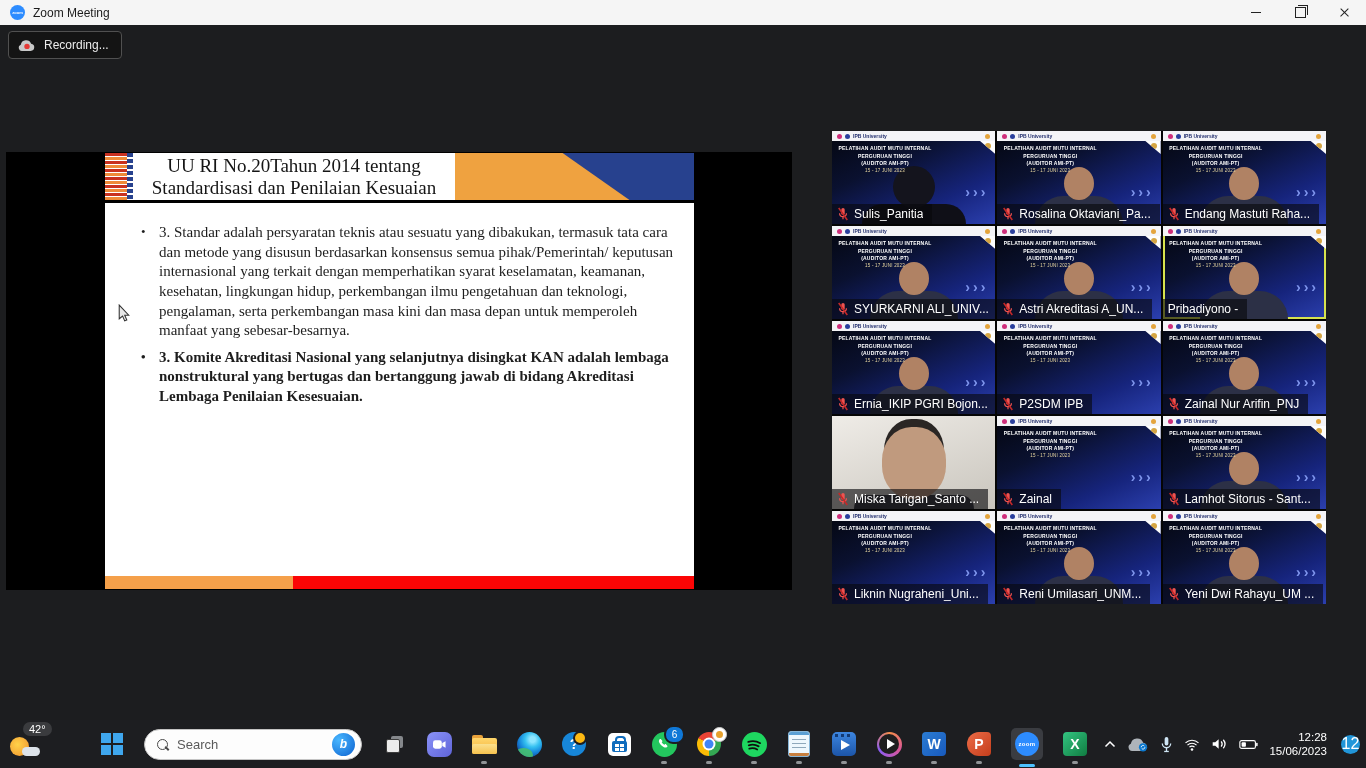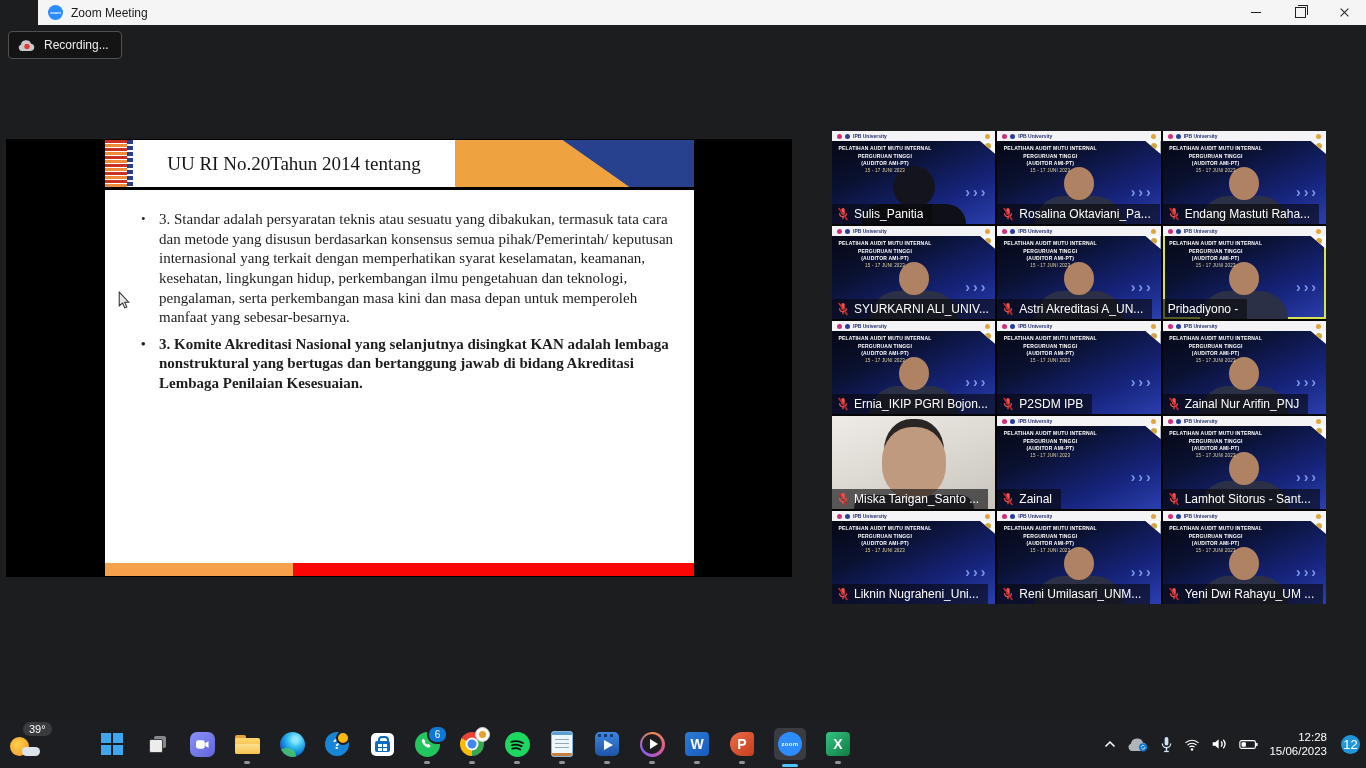--- a/index.html
+++ b/index.html
@@ -1,37 +1,37 @@
 <!DOCTYPE html>
 <html><head>
 <meta charset="utf-8">
 <style>
   html,body{margin:0;padding:0;background:#101113;}
   body{width:1366px;height:768px;overflow:hidden;font-family:"Liberation Sans",sans-serif;}
   .screen{position:relative;width:1366px;height:768px;background:#1c1d1f;}
 
   
-  .titlebar{position:absolute;top:0;left:0;right:0;height:25px;background:#f5f5f5;display:flex;align-items:center;z-index:6;margin-left:38px;}
+  .titlebar{position:absolute;top:0;left:0;right:0;height:25px;background:#f5f5f5;display:flex;align-items:center;z-index:6;}
   .tb-appicon{width:15px;height:15px;border-radius:50%;background:#2d8cff;margin:0 8px 0 10px;display:flex;align-items:center;justify-content:center;color:#fff;font-size:4px;font-weight:bold;flex:none;}
   .tb-title{font-size:12px;color:#1b1b1b;}
   .win-controls{margin-left:auto;display:flex;height:100%;}
   .wc{width:44px;display:flex;align-items:center;justify-content:center;cursor:default;}
   .wc-min i{display:block;width:10px;height:1px;background:#222;}
   .wc-rest i{display:block;position:relative;width:9px;height:9px;border:1px solid #222;background:#f5f5f5;}
   .wc-rest i::before{content:'';position:absolute;top:-3px;left:2px;width:9px;height:9px;border:1px solid #222;border-left:none;border-bottom:none;}
   .wc-close i{display:block;position:relative;width:11px;height:11px;}
   .wc-close i::before,.wc-close i::after{content:'';position:absolute;top:5px;left:0;width:11px;height:1.2px;background:#222;}
   .wc-close i::before{transform:rotate(45deg);} .wc-close i::after{transform:rotate(-45deg);}
 
   
   .app{position:absolute;top:25px;left:0;right:0;bottom:48px;background:#1c1d1f;}
   .rec{position:absolute;left:8px;top:6px;height:26px;border:1px solid #505050;border-radius:4px;background:#141414;display:flex;align-items:center;gap:8px;padding:0 12px 0 9px;color:#ececec;font-size:12px;}
 
   
-  .share{position:absolute;left:6px;top:114px;width:786px;height:438px;background:#000;}
+  .share{position:absolute;left:6px;top:127px;width:786px;height:438px;background:#000;}
   .slide{position:absolute;left:99px;top:1px;width:589px;height:436px;background:#fff;}
   .sl-head{position:absolute;top:0;left:0;right:0;height:47px;border-bottom:3px solid #000;display:flex;}
   .orn{width:22px;background:repeating-linear-gradient(to bottom,#c93120 0 3px,#fff 3px 4px,#ef8a38 4px 7px,#fff 7px 8px);}
   .orn-blue{width:6px;background:repeating-linear-gradient(to bottom,#27418e 0 4px,#fff 4px 6px);}
   .sl-title{flex:1;display:flex;flex-direction:column;justify-content:center;text-align:center;font-family:"Liberation Serif","DejaVu Serif",serif;font-size:19px;line-height:22px;color:#151515;}
   .sh-right{width:239px;position:relative;background:#efa240;}
   .wedge{position:absolute;top:0;right:0;bottom:0;left:0;background:#27418e;clip-path:polygon(45% 0,100% 0,100% 100%,73% 100%);}
   .sl-body{position:absolute;top:50px;left:0;right:0;bottom:13px;background:#fff;}
   .sl-body ul{position:absolute;top:20px;left:30px;right:16px;margin:0;padding:0;list-style:none;}
   .sl-body li{position:relative;padding-left:24px;font-family:"Liberation Serif","DejaVu Serif",serif;font-size:15px;line-height:1.31;color:#1d1d1d;margin-bottom:7px;}
@@ -116,21 +116,21 @@
   .office{width:24px;height:24px;border-radius:4px;color:#fff;font-weight:bold;font-size:14px;display:flex;align-items:center;justify-content:center;}
   .word{background:linear-gradient(135deg,#2b7cd3,#185abd);}
   .ppt{background:linear-gradient(135deg,#ed6c47,#c43e1c);border-radius:50% 4px 4px 50%;}
   .excel{background:linear-gradient(135deg,#33c481,#107c41);}
   .zoomwrap{width:32px;height:32px;background:#3a3c41;border-radius:5px;}
   .zoomwrap::after{width:16px;background:#4cc2ff;}
   .zm{width:24px;height:24px;border-radius:50%;background:#2d8cff;color:#fff;font-size:6px;font-weight:bold;display:flex;align-items:center;justify-content:center;letter-spacing:.3px;}
   .tray{position:absolute;right:2px;top:0;height:48px;display:flex;align-items:center;gap:11px;padding-right:4px;}
   .tri-item{display:flex;align-items:center;justify-content:center;}
   .clock{text-align:right;color:#fff;font-size:11.5px;line-height:14px;}
-  .badge12{width:19px;height:19px;border-radius:50%;background:#2196d9;color:#fff;font-size:13px;display:flex;align-items:center;justify-content:center;margin-left:3px;}
+  .badge12{width:19px;height:19px;border-radius:50%;background:#2196d9;color:#fff;font-size:16px;display:flex;align-items:center;justify-content:center;margin-left:3px;}
 </style>
 </head>
 <body>
 
 <div class="screen">
 
   <div class="titlebar">
     <span class="tb-appicon">zoom</span>
     <span class="tb-title">Zoom Meeting</span>
     <div class="win-controls">
@@ -156,20 +156,21 @@
       <span>Recording...</span>
     </div>
 
     <div class="share">
       <div class="slide">
         <div class="sl-head">
           <div class="orn"></div>
           <div class="orn-blue"></div>
           <div class="sl-title">
             <div>UU RI No.20Tahun 2014 tentang</div>
+            <div>Standardisasi dan Penilaian Kesuaian</div>
           </div>
           <div class="sh-right">
             <div class="wedge"></div>
           </div>
         </div>
         <div class="sl-body">
           <ul>
             <li>3. Standar adalah persyaratan teknis atau sesuatu yang dibakukan, termasuk tata cara dan metode yang disusun berdasarkan konsensus semua pihak/Pemerintah/ keputusan internasional yang terkait dengan memperhatikan syarat keselamatan, keamanan, kesehatan, lingkungan hidup, perkembangan ilmu pengetahuan dan teknologi, pengalaman, serta perkembangan masa kini dan masa depan untuk memperoleh manfaat yang sebesar-besarnya.</li>
             <li class="bold">3. Komite Akreditasi Nasional yang selanjutnya disingkat KAN adalah lembaga nonstruktural yang bertugas dan bertanggung jawab di bidang Akreditasi Lembaga Penilaian Kesesuaian.</li>
           </ul>
@@ -569,32 +570,37 @@
       <span class="nm">Yeni Dwi Rahayu_UM ...</span>
     </div>
   </div>
       </div>
   </div>
 
   <div class="taskbar">
     <div class="weather">
       <span class="sun"></span>
       <span class="cloudw"></span>
-      <span class="tempchip">39°</span>
+      <span class="tempchip">42°</span>
     </div>
 
     <div class="tb-center">
       <div class="tbi">
           <span class="start">
             <i></i>
             <i></i>
             <i></i>
             <i></i>
           </span>
         </div>
+      <div class="search">
+        <span class="mag"></span>
+        <span class="search-text">Search</span>
+        <span class="bing">b</span>
+      </div>
       <div class="tbi">
           <span class="tview"></span>
         </div>
       <div class="tbi">
           <span class="chat">
             <svg width="13" height="9" viewBox="0 0 14 9">
               <rect width="9.5" height="9" rx="2.5" fill="#fff"></rect>
               <path d="M10 3 13.5 1v7L10 6z" fill="#fff"></path>
             </svg>
           </span>

